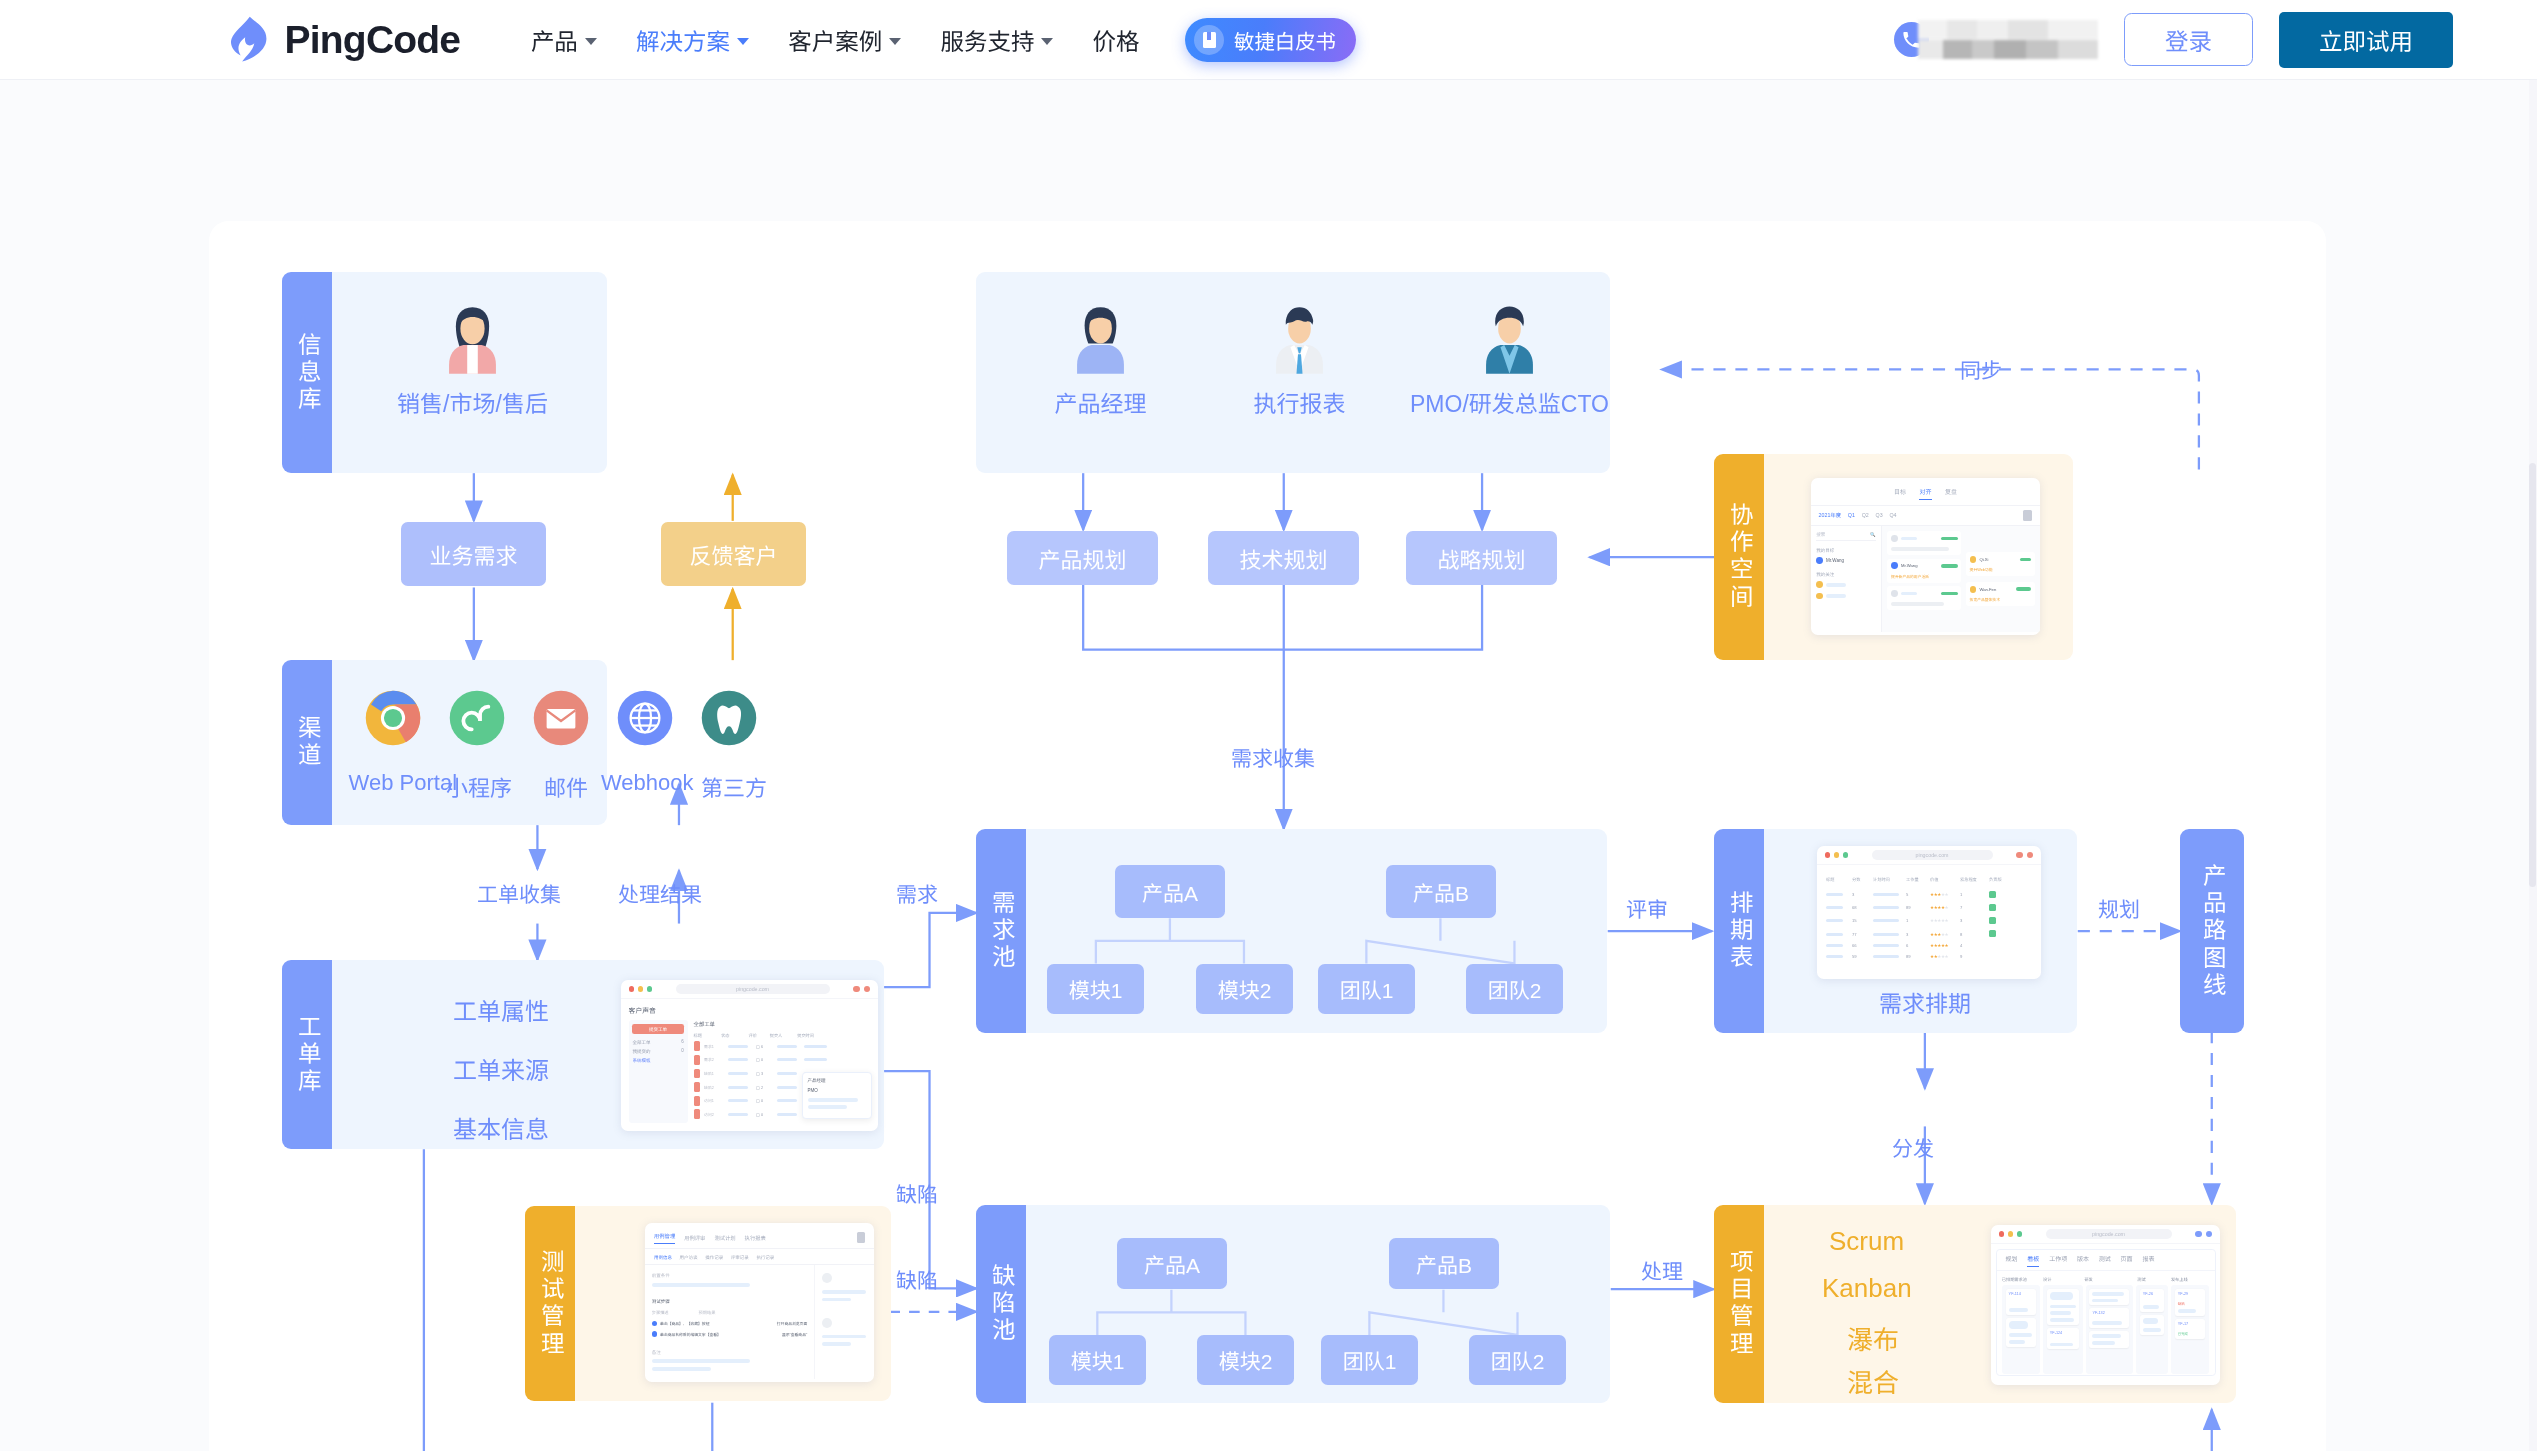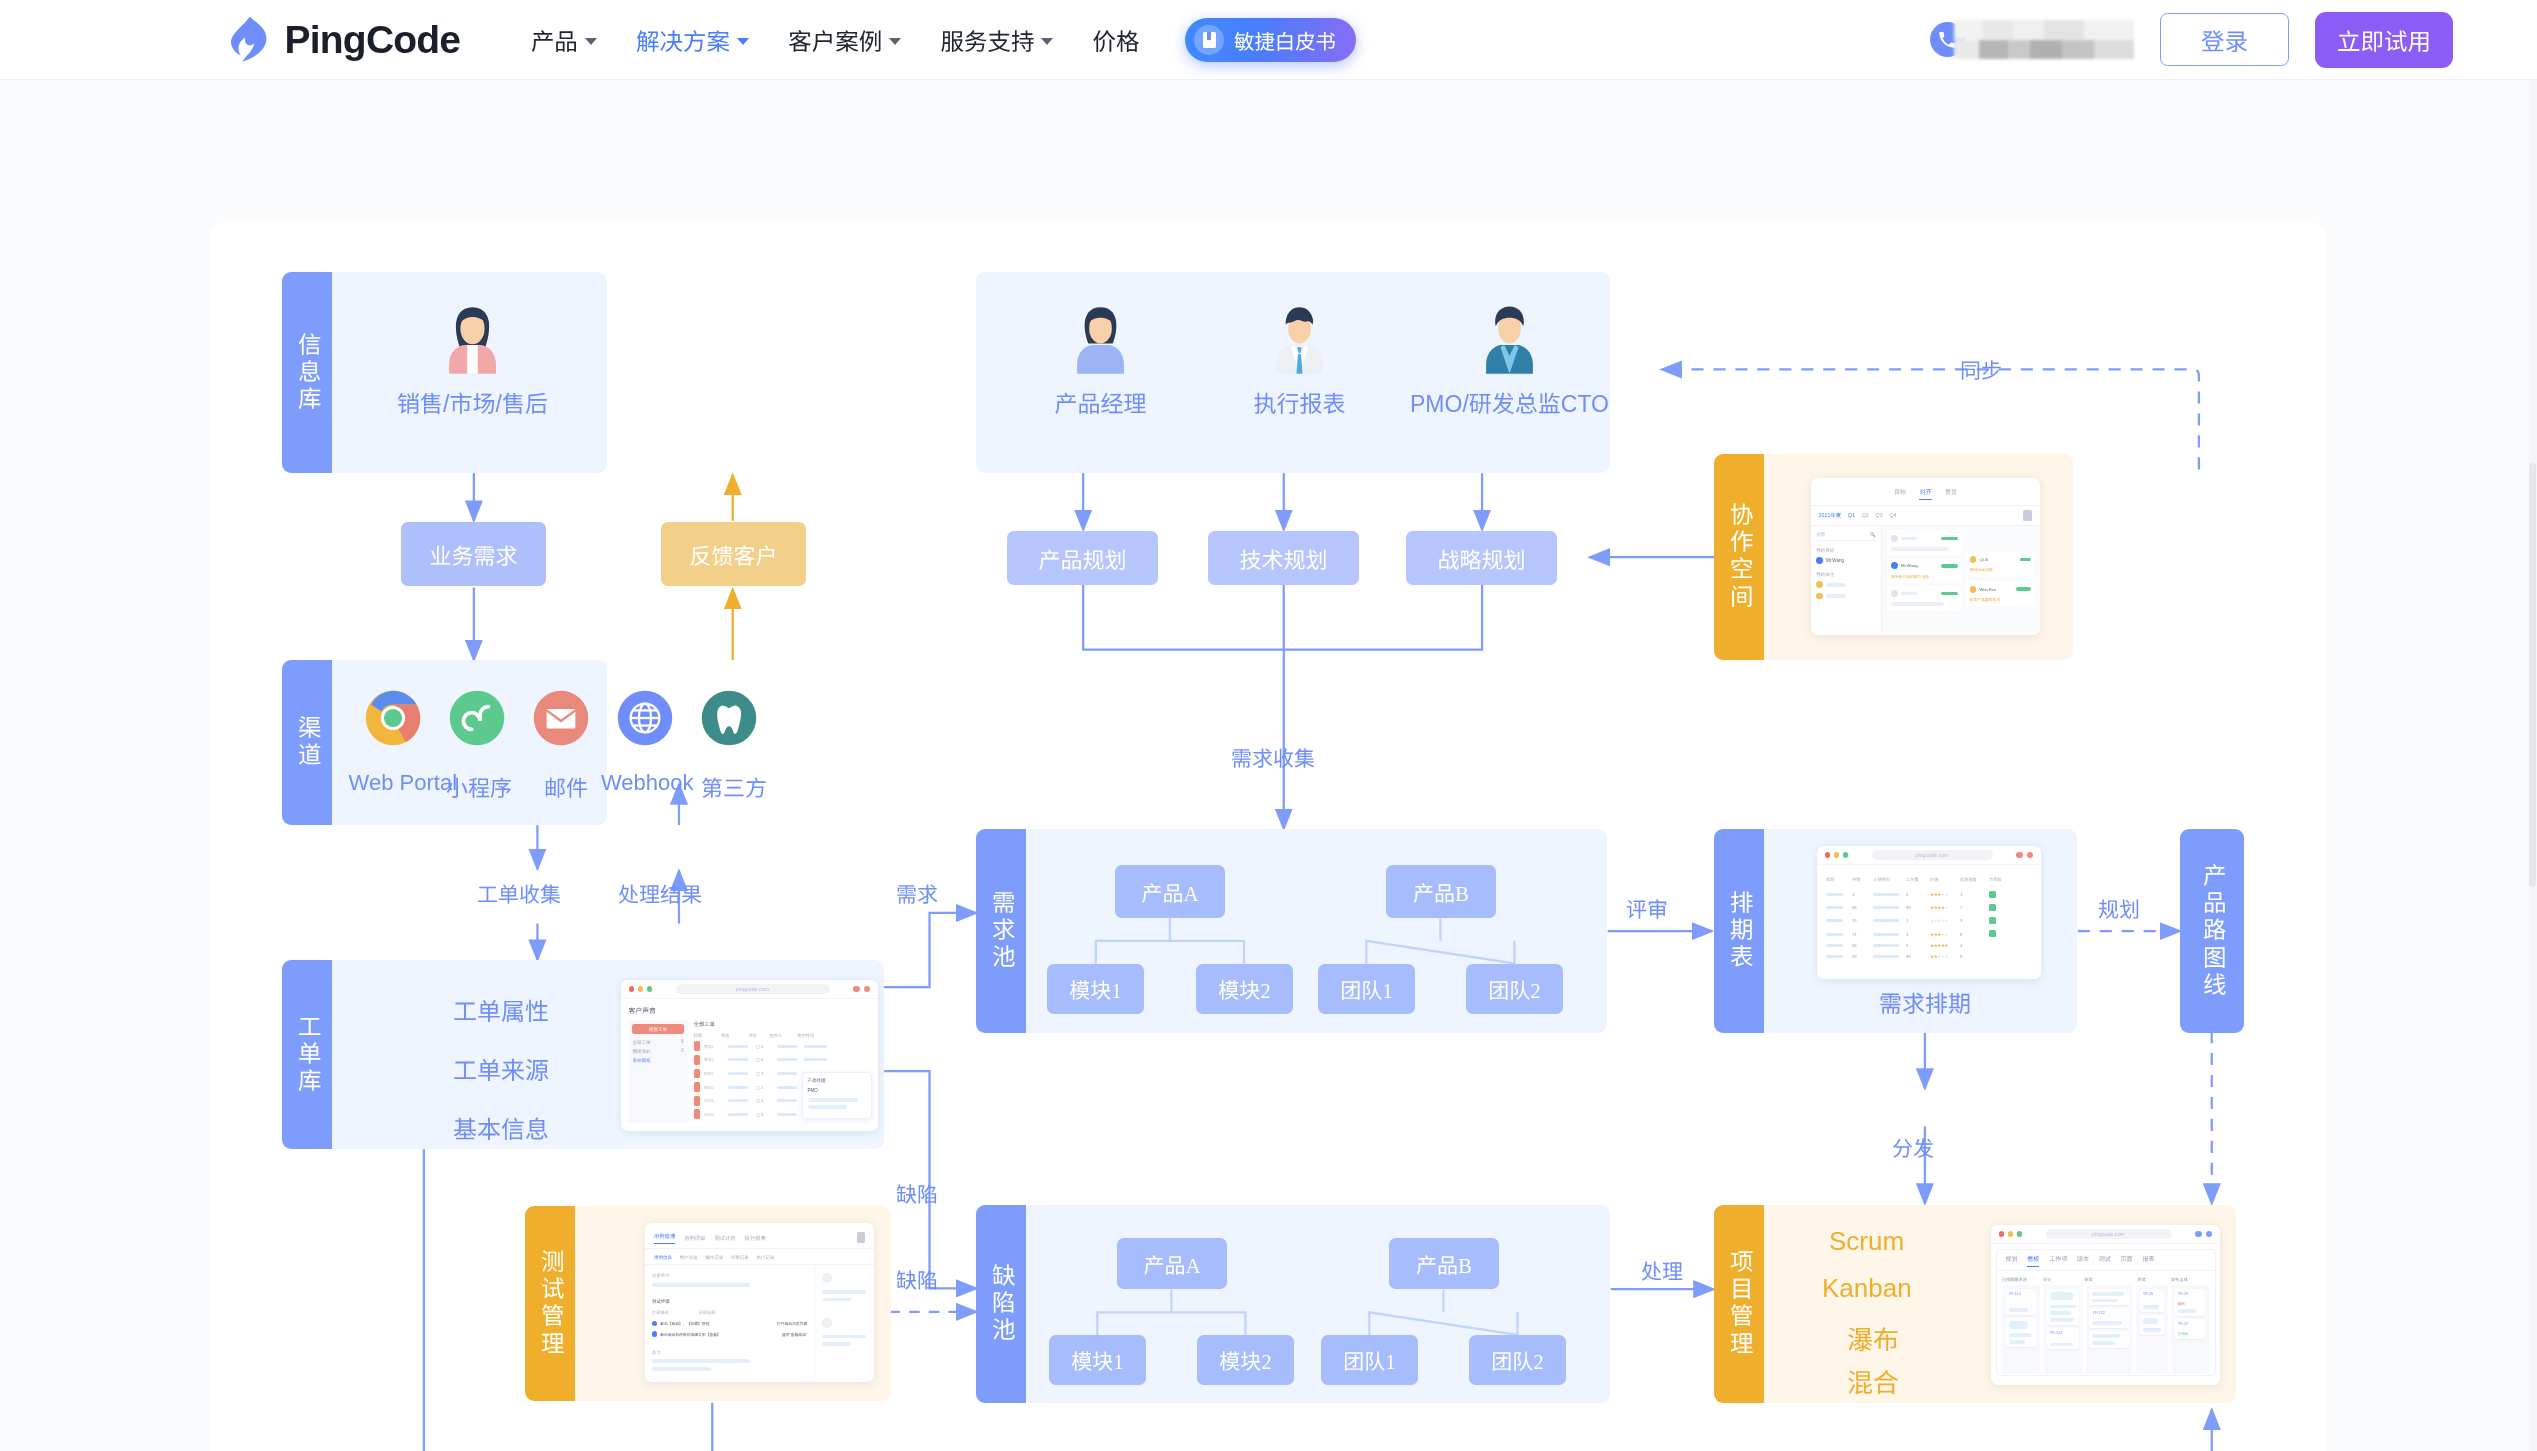--- a/index.html
+++ b/index.html
@@ -80,22 +80,22 @@
       linear-gradient(90deg,#f2f2f2 0 16%,#e7e7e7 16% 33%,#efefef 33% 50%,#e3e3e3 50% 72%,#f1f1f1 72% 100%) 0 0/100% 50% no-repeat,
       linear-gradient(90deg,#e9e9e9 0 14%,#b6b6b6 14% 30%,#c9c9c9 30% 42%,#b0b0b0 42% 60%,#c4c4c4 60% 78%,#dcdcdc 78% 100%) 0 100%/100% 50% no-repeat;
     filter: blur(1.7px);
   }
   .btn-login {
     width: 129px; height: 53px; border: 1.5px solid #7d9cfb; border-radius: 7.6px;
     background: #fff; color: #6f8efb; font-size: 23.5px;
     display: flex; align-items: center; justify-content: center; cursor: pointer;
   }
   .btn-try {
-    width: 138px; height: 56px; border-radius: 11px;
-    background: #8b5cf6; color: #fff; font-size: 23.5px;
+    width: 174px; height: 56px; border-radius: 5px;
+    background: #0369a1; color: #fff; font-size: 23.5px;
     display: flex; align-items: center; justify-content: center; cursor: pointer;
   }
 
   
   .page-bg {
     position: absolute; top: 80px; left: 0;
     width: 2538px; height: 1371px;
     background: #fafbfd;
   }
   .white-card {
@@ -139,21 +139,21 @@
   }
   .avatar { width: 65px; height: 73px; margin: 0 auto; display:block; }
 
   .chip {
     position: absolute; display: flex; align-items: center; justify-content: center;
     border-radius: 6.8px; color: #fff; font-size: 22px; white-space: nowrap;
   }
   .chip.blue { background: #aebffc; }
   .chip.blue-soft { background: #b6c6fd; }
   .chip.amber { background: #f3d08a; }
-  .chip.node { background: #a7bcfc; font-size: 21px; font-family: Liberation Serif, serif; }
+  .chip.node { background: #a7bcfc; font-size: 21px; }
 
   .edge-label {
     position: absolute; font-size: 21px; color: #6f8efb; white-space: nowrap;
   }
 
   .channel-ico { position: absolute; width: 56px; height: 56px; }
   .channel-txt {
     position: absolute; font-size: 22px; color: #6f8efb; white-space: nowrap;
   }
   .kv {

